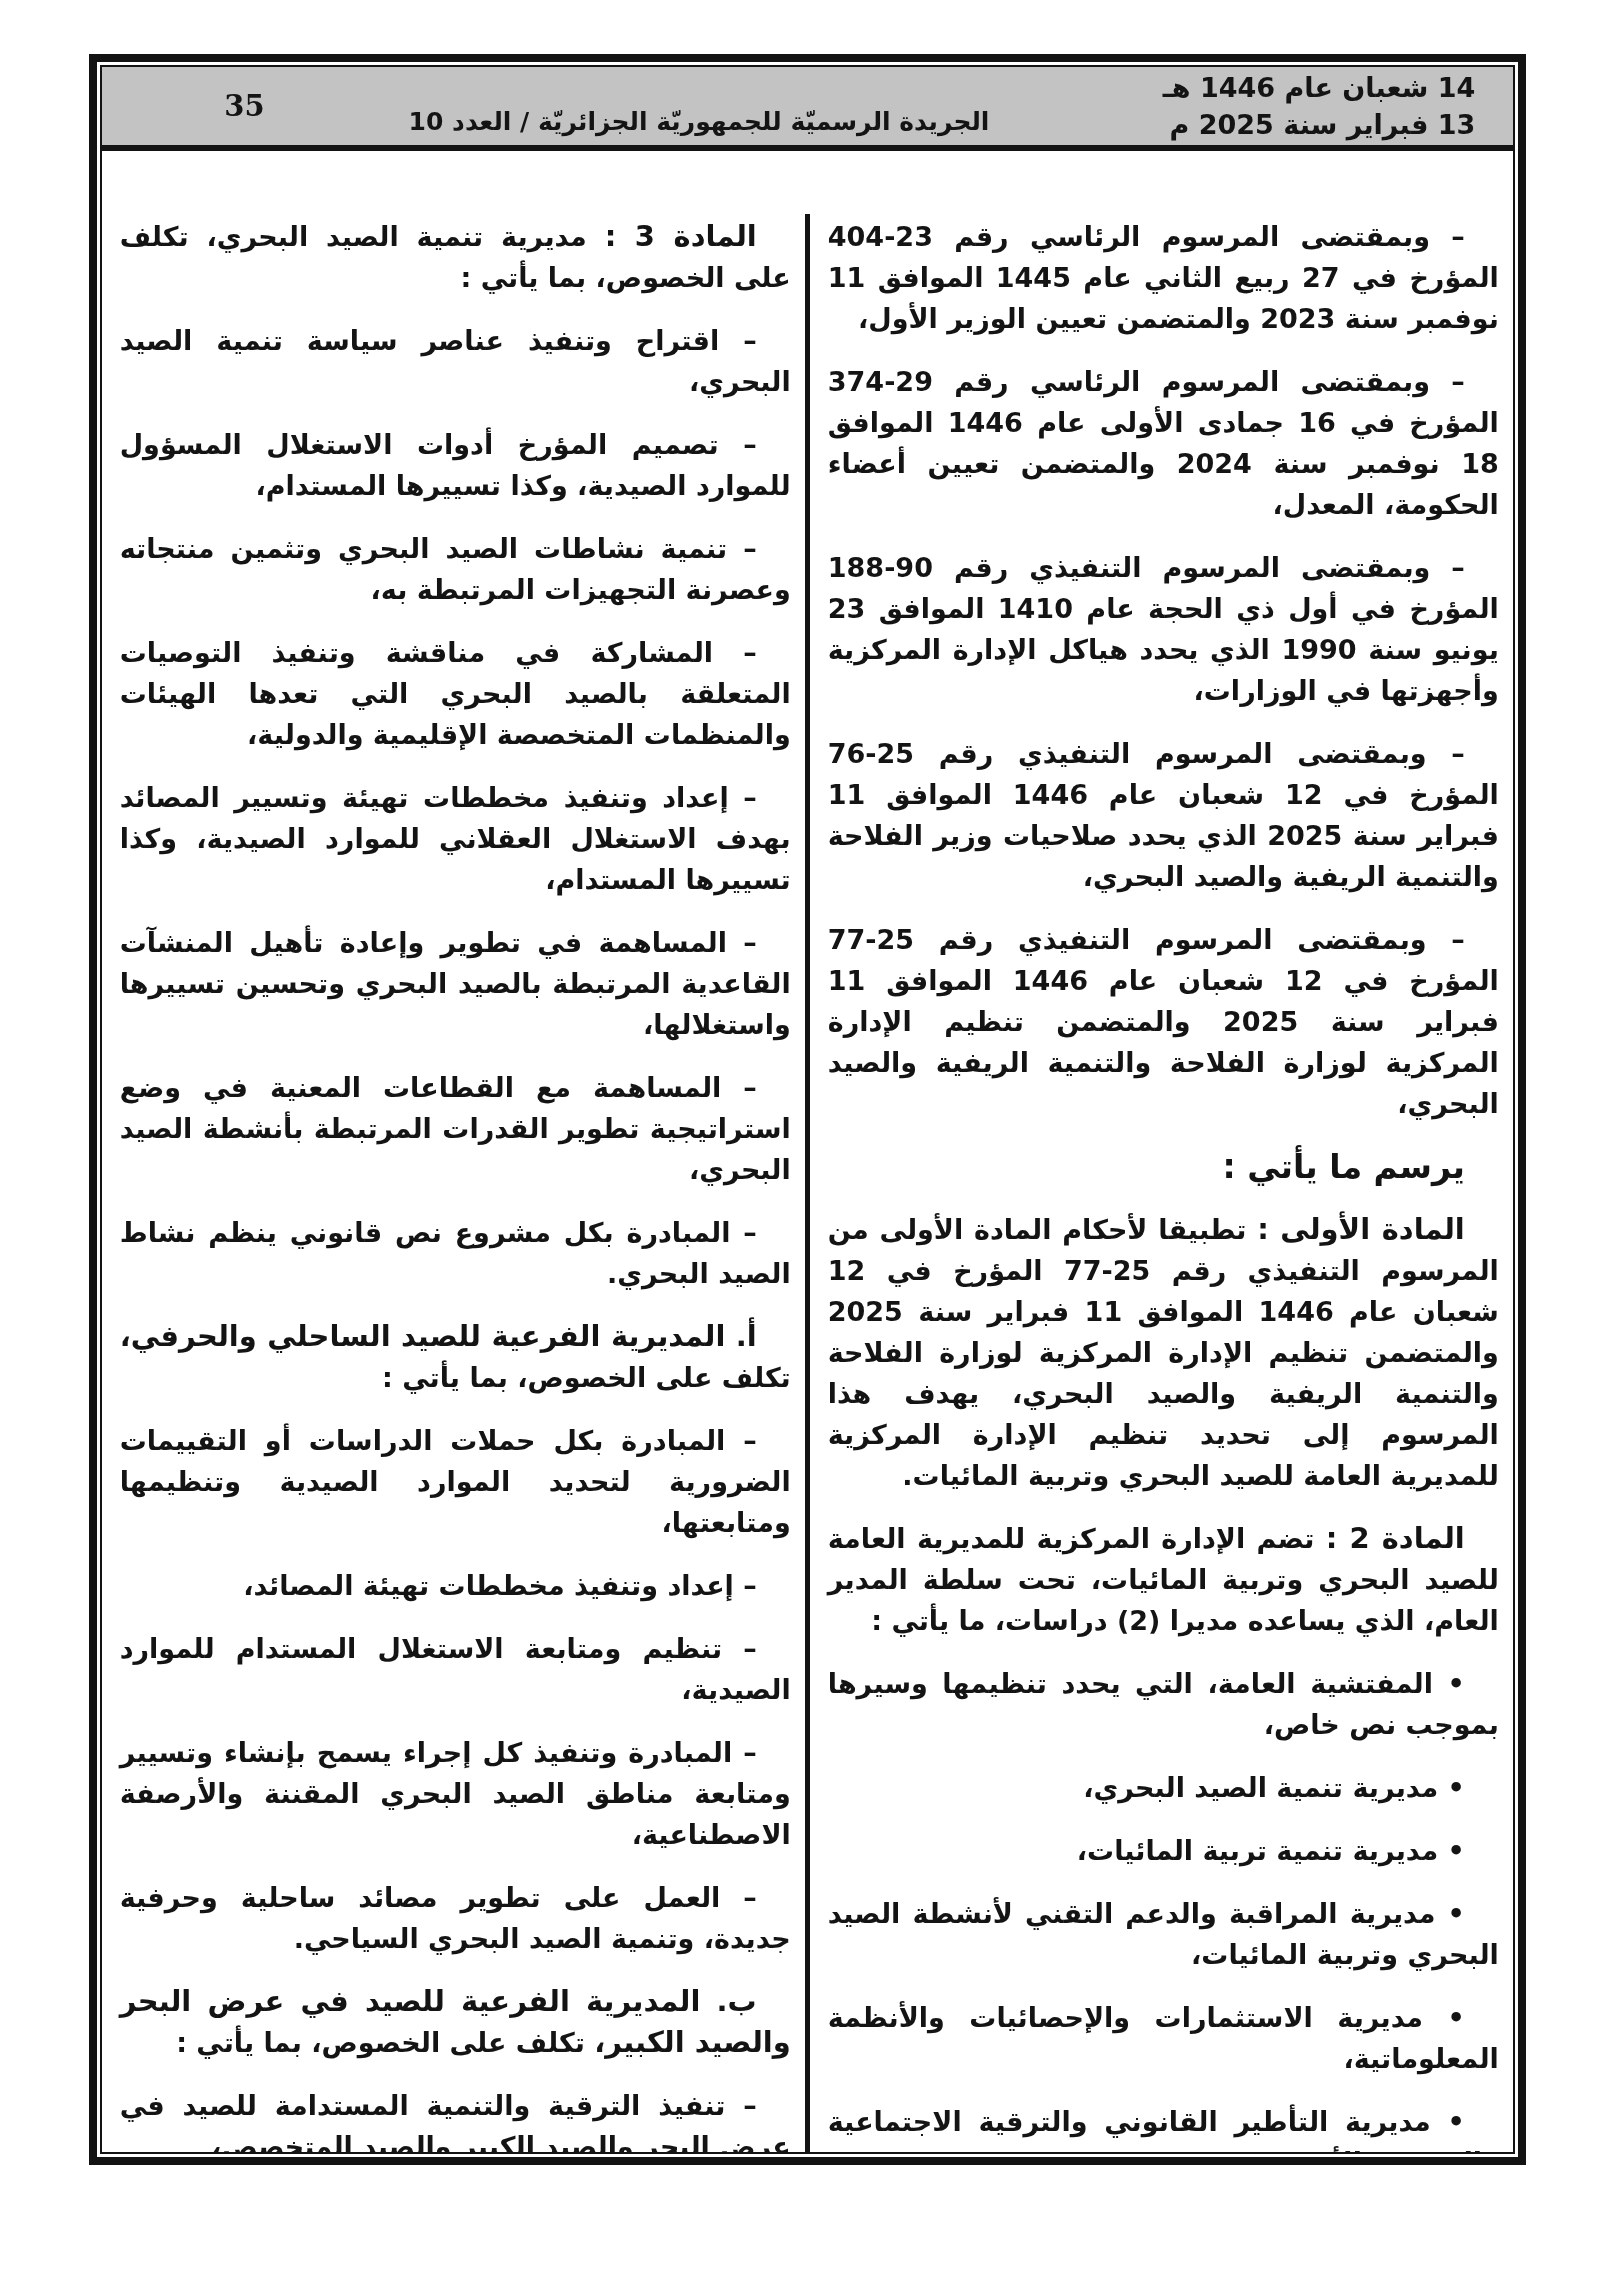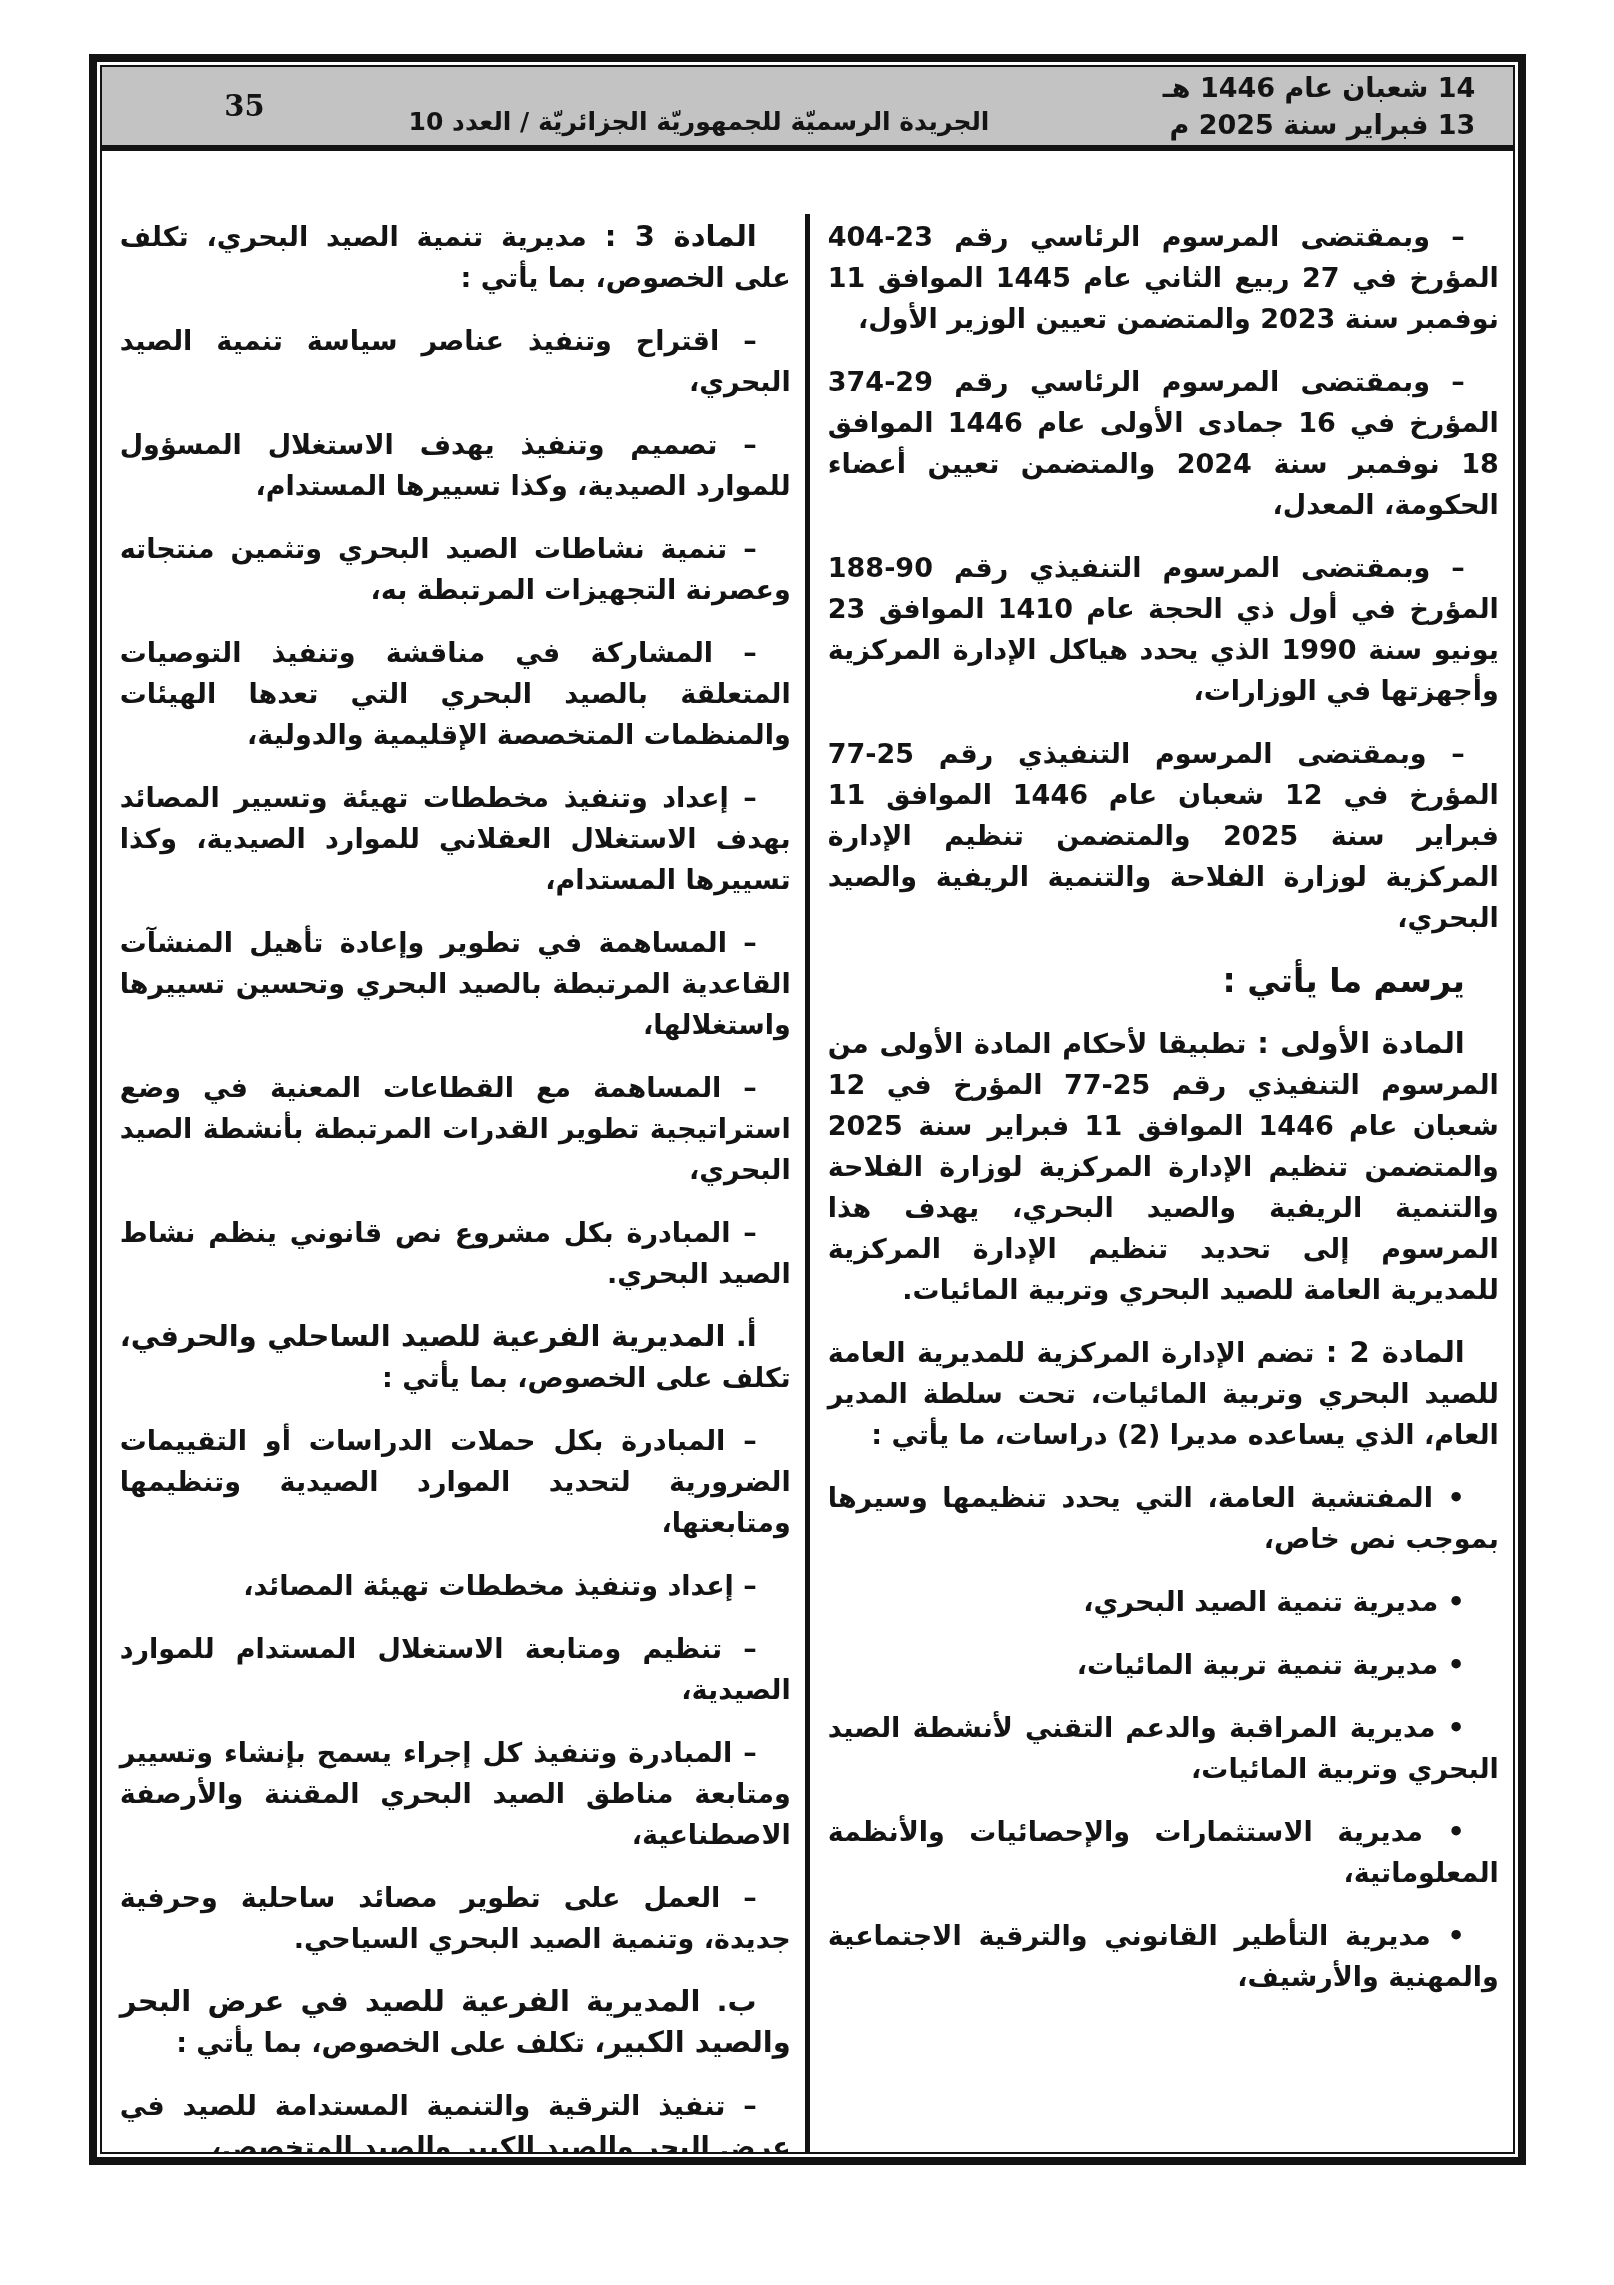--- a/index.html
+++ b/index.html
@@ -36,36 +36,37 @@
           <div>13 فبراير سنة 2025 م</div>
         </div>
         <div class="h-title">الجريدة الرسميّة للجمهوريّة الجزائريّة / العدد 10</div>
         <div class="h-page">35</div>
       </div>
       <div class="content">
         <div class="col" id="col-right">
             <p class="para dash">– وبمقتضى المرسوم الرئاسي رقم 23-404 المؤرخ في 27 ربيع الثاني عام 1445 الموافق 11 نوفمبر سنة 2023 والمتضمن تعيين الوزير الأول،</p>
             <p class="para dash">– وبمقتضى المرسوم الرئاسي رقم 29-374 المؤرخ في 16 جمادى الأولى عام 1446 الموافق 18 نوفمبر سنة 2024 والمتضمن تعيين أعضاء الحكومة، المعدل،</p>
             <p class="para dash">– وبمقتضى المرسوم التنفيذي رقم 90-188 المؤرخ في أول ذي الحجة عام 1410 الموافق 23 يونيو سنة 1990 الذي يحدد هياكل الإدارة المركزية وأجهزتها في الوزارات،</p>
+            <p class="para dash">– وبمقتضى المرسوم التنفيذي رقم 25-76 المؤرخ في 12 شعبان عام 1446 الموافق 11 فبراير سنة 2025 الذي يحدد صلاحيات وزير الفلاحة والتنمية الريفية والصيد البحري،</p>
             <p class="para dash">– وبمقتضى المرسوم التنفيذي رقم 25-77 المؤرخ في 12 شعبان عام 1446 الموافق 11 فبراير سنة 2025 والمتضمن تنظيم الإدارة المركزية لوزارة الفلاحة والتنمية الريفية والصيد البحري،</p>
             <p class="para heading">يرسم ما يأتي :</p>
             <p class="para article"><strong>المادة الأولى :</strong> تطبيقا لأحكام المادة الأولى من المرسوم التنفيذي رقم 25-77 المؤرخ في 12 شعبان عام 1446 الموافق 11 فبراير سنة 2025 والمتضمن تنظيم الإدارة المركزية لوزارة الفلاحة والتنمية الريفية والصيد البحري، يهدف هذا المرسوم إلى تحديد تنظيم الإدارة المركزية للمديرية العامة للصيد البحري وتربية المائيات.</p>
             <p class="para article"><strong>المادة 2 :</strong> تضم الإدارة المركزية للمديرية العامة للصيد البحري وتربية المائيات، تحت سلطة المدير العام، الذي يساعده مديرا (2) دراسات، ما يأتي :</p>
             <p class="para bullet">• المفتشية العامة، التي يحدد تنظيمها وسيرها بموجب نص خاص،</p>
             <p class="para bullet">• مديرية تنمية الصيد البحري،</p>
             <p class="para bullet">• مديرية تنمية تربية المائيات،</p>
             <p class="para bullet">• مديرية المراقبة والدعم التقني لأنشطة الصيد البحري وتربية المائيات،</p>
             <p class="para bullet">• مديرية الاستثمارات والإحصائيات والأنظمة المعلوماتية،</p>
             <p class="para bullet">• مديرية التأطير القانوني والترقية الاجتماعية والمهنية والأرشيف،</p>
           </div>
         <div class="divider"></div>
         <div class="col" id="col-left">
             <p class="para article"><strong>المادة 3 :</strong> مديرية تنمية الصيد البحري، تكلف على الخصوص، بما يأتي :</p>
             <p class="para dash">– اقتراح وتنفيذ عناصر سياسة تنمية الصيد البحري،</p>
-            <p class="para dash">– تصميم وتنفيذ يهدف الاستغلال المسؤول للموارد الصيدية، وكذا تسييرها المستدام،</p>
+            <p class="para dash">– تصميم المؤرخ أدوات الاستغلال المسؤول للموارد الصيدية، وكذا تسييرها المستدام،</p>
             <p class="para dash">– تنمية نشاطات الصيد البحري وتثمين منتجاته وعصرنة التجهيزات المرتبطة به،</p>
             <p class="para dash">– المشاركة في مناقشة وتنفيذ التوصيات المتعلقة بالصيد البحري التي تعدها الهيئات والمنظمات المتخصصة الإقليمية والدولية،</p>
             <p class="para dash">– إعداد وتنفيذ مخططات تهيئة وتسيير المصائد بهدف الاستغلال العقلاني للموارد الصيدية، وكذا تسييرها المستدام،</p>
             <p class="para dash">– المساهمة في تطوير وإعادة تأهيل المنشآت القاعدية المرتبطة بالصيد البحري وتحسين تسييرها واستغلالها،</p>
             <p class="para dash">– المساهمة مع القطاعات المعنية في وضع استراتيجية تطوير القدرات المرتبطة بأنشطة الصيد البحري،</p>
             <p class="para dash">– المبادرة بكل مشروع نص قانوني ينظم نشاط الصيد البحري.</p>
             <p class="para article"><strong>أ. المديرية الفرعية للصيد الساحلي والحرفي،</strong> تكلف على الخصوص، بما يأتي :</p>
             <p class="para dash">– المبادرة بكل حملات الدراسات أو التقييمات الضرورية لتحديد الموارد الصيدية وتنظيمها ومتابعتها،</p>
             <p class="para dash">– إعداد وتنفيذ مخططات تهيئة المصائد،</p>
             <p class="para dash">– تنظيم ومتابعة الاستغلال المستدام للموارد الصيدية،</p>

